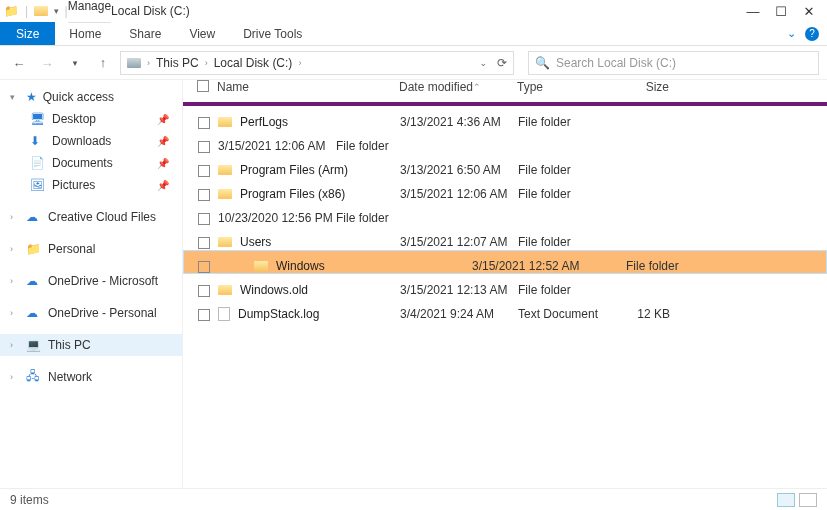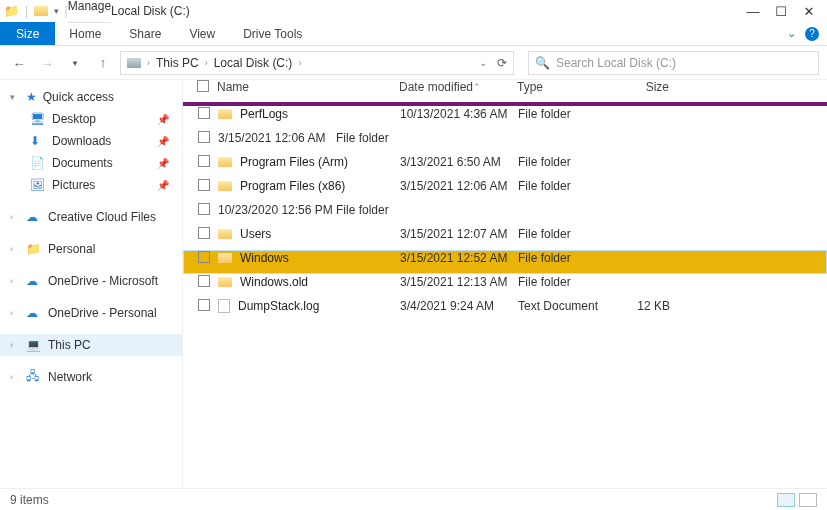--- a/index.html
+++ b/index.html
@@ -50,22 +50,22 @@
 
 .cols { display:flex; align-items:flex-start; height:26px; border-bottom:4px solid #701a75; font-size:12px; color:#444; padding-left:6px; }
 .col-cb { width:28px; display:flex; justify-content:center; }
 .col-name { width:182px; display:flex; align-items:center; gap:4px; }
 .col-date { width:118px; }
 .col-type { width:100px; }
 .col-size { width:60px; text-align:right; padding-right:8px; }
 .sort-ind { position:absolute; left:290px; top:2px; font-size:9px; color:#888; }
 
 .rows { }
-.row { display:flex; align-items:flex-start; height:24px; font-size:12px; color:#333; padding-left:6px; border:1px solid transparent; }
-.row.hov { background:#eab308; border:1px solid #bde2ff; }
+.row { display:flex; align-items:flex-end; height:24px; font-size:12px; color:#333; padding-left:6px; border:1px solid transparent; }
+.row.hov { background:#fdba74; border:1px solid #bde2ff;gap:36px; }
 .row .col-name { display:flex; align-items:center; gap:8px; }
 .row .cb { width:12px; height:12px; border:1px solid #888; }
 .row .fname { color:#222; }
 
 .statusbar { position:absolute; bottom:0; left:0; right:0; height:22px; border-top:1px solid #eee; display:flex; align-items:center; padding:0 10px; font-size:12px; color:#555; background:#fff; }
 .statusbar .viewbtns { margin-left:auto; display:flex; gap:4px; }
 .statusbar .vb { width:18px; height:14px; border:1px solid #9cc; background:#e8f4fb; }
 .statusbar .vb2 { width:18px; height:14px; border:1px solid #bbb; }
 
 .cb-hdr { width:12px; height:12px; border:1px solid #888; }
@@ -210,21 +210,21 @@
     </div>
     <div class="rows" id="rows">
         <div class="row">
           <div class="col-cb">
             <div class="cb"></div>
           </div>
           <div class="col-name">
             <span class="ic-folder"></span>
             <span class="fname">PerfLogs</span>
           </div>
-          <div class="col-date">10/13/2021 4:36 AM</div>
+          <div class="col-date">3/13/2021 4:36 AM</div>
           <div class="col-type">File folder</div>
           <div class="col-size"></div>
         </div>
         <div class="row">
           <div class="col-cb">
             <div class="cb"></div>
           </div>
           <div class="col-date">3/15/2021 12:06 AM</div>
           <div class="col-type">File folder</div>
           <div class="col-size"></div>

